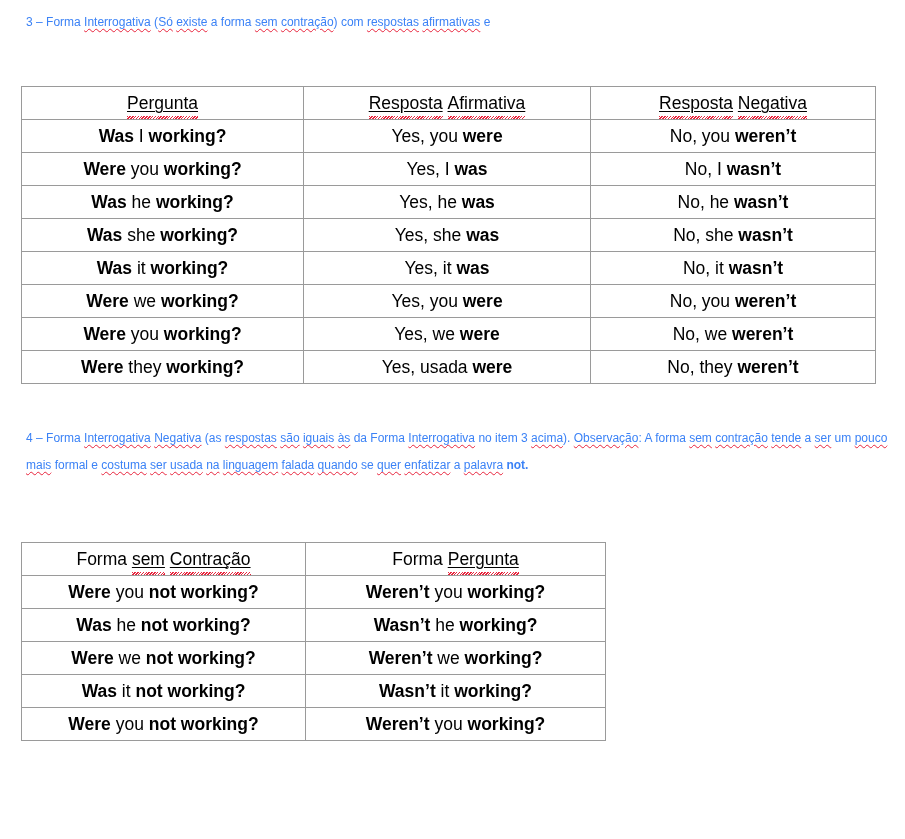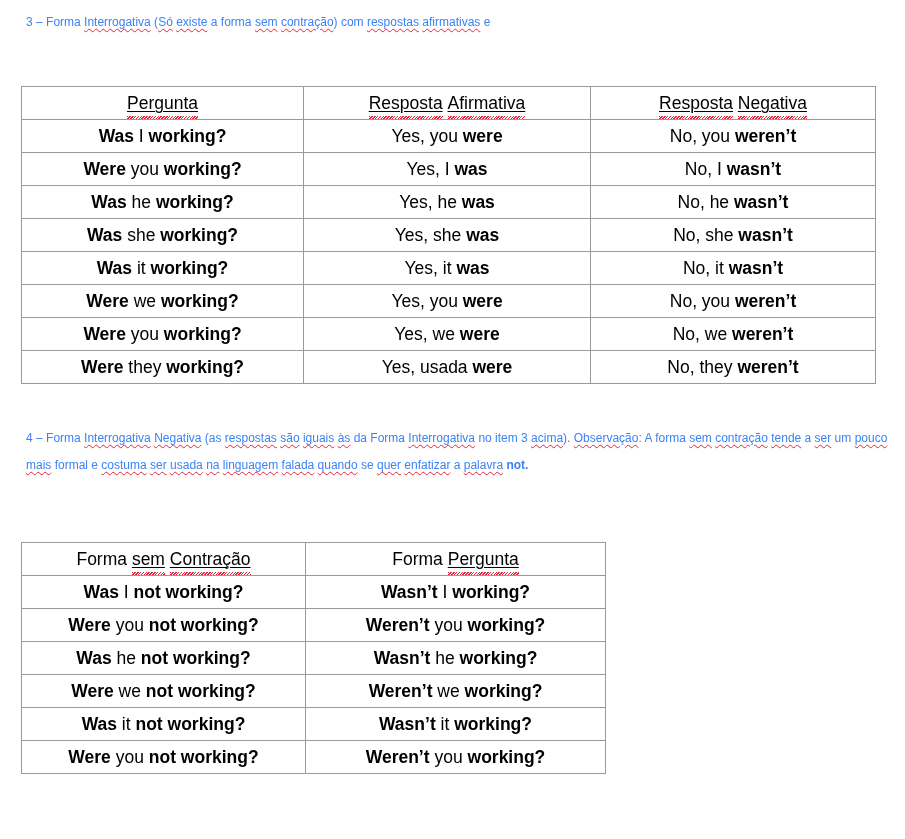--- a/index.html
+++ b/index.html
@@ -201,24 +201,20 @@
         <col class="c2">
       </colgroup>
     <thead>
       <tr>
         <th><span class="hdr-plain">Forma </span><span class="wave-wrap"><span class="hdr-u">sem</span></span><span> </span><span class="wave-wrap"><span class="hdr-u">Contração</span></span></th>
         <th><span class="hdr-plain">Forma </span><span class="wave-wrap"><span class="hdr-u">Pergunta</span></span></th>
       </tr>
     </thead>
     <tbody id="negative-interrogative-body">
         <tr>
-          <td><span class="b">Was</span><span> I </span><span class="b">not working?</span></td>
-          <td><span class="b">Wasn’t</span><span> I </span><span class="b">working?</span></td>
-        </tr>
-        <tr>
           <td><span class="b">Were</span><span> you </span><span class="b">not working?</span></td>
           <td><span class="b">Weren’t</span><span> you </span><span class="b">working?</span></td>
         </tr>
         <tr>
           <td><span class="b">Was</span><span> he </span><span class="b">not working?</span></td>
           <td><span class="b">Wasn’t</span><span> he </span><span class="b">working?</span></td>
         </tr>
         <tr>
           <td><span class="b">Were</span><span> we </span><span class="b">not working?</span></td>
           <td><span class="b">Weren’t</span><span> we </span><span class="b">working?</span></td>

